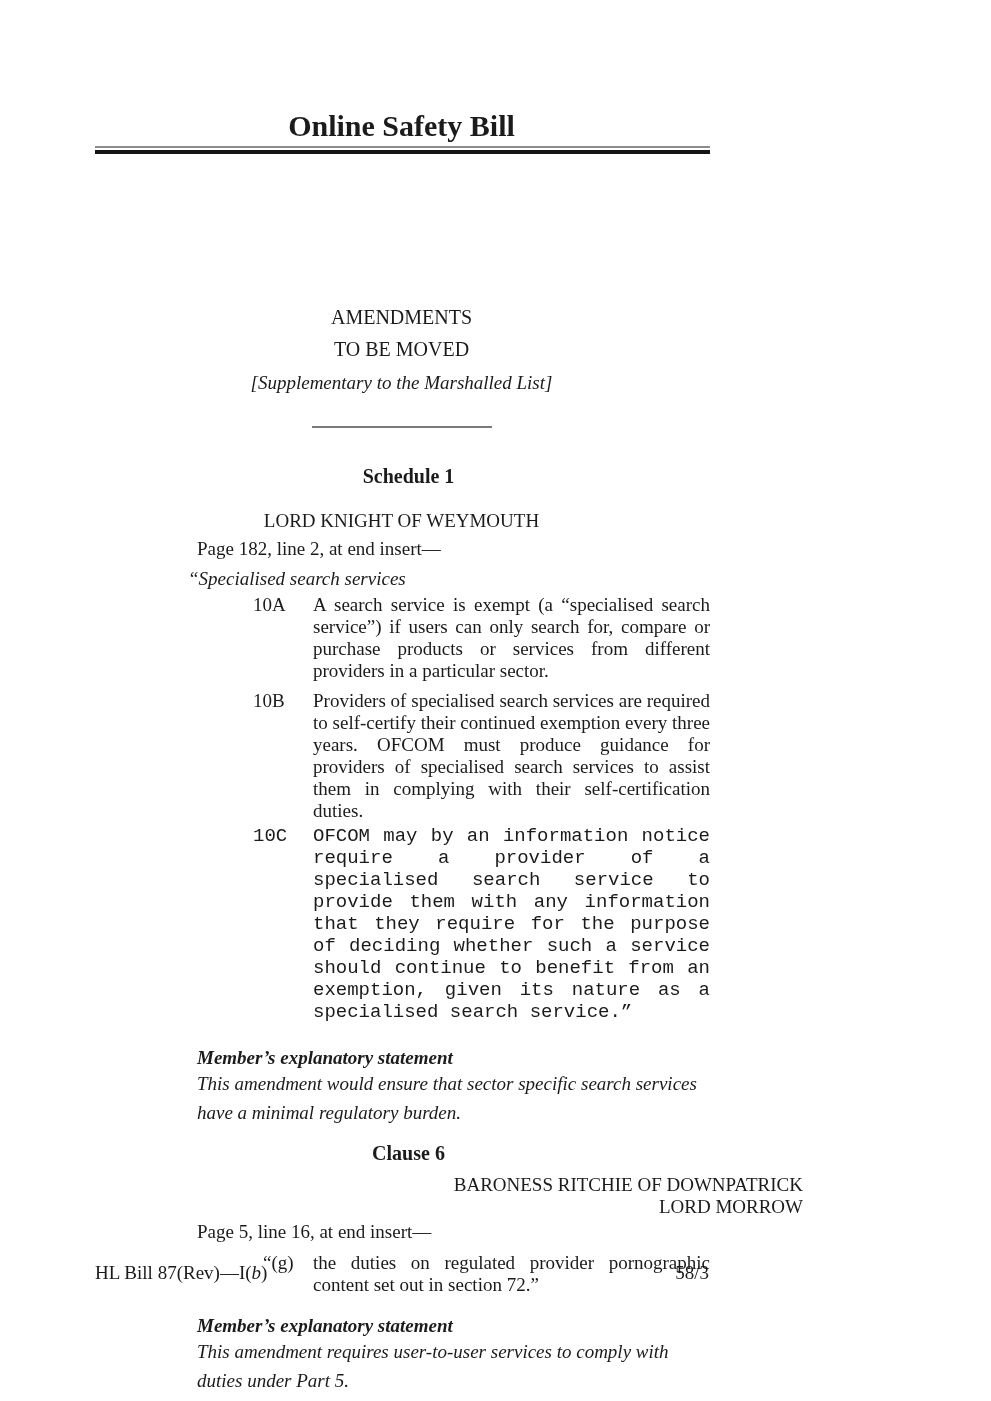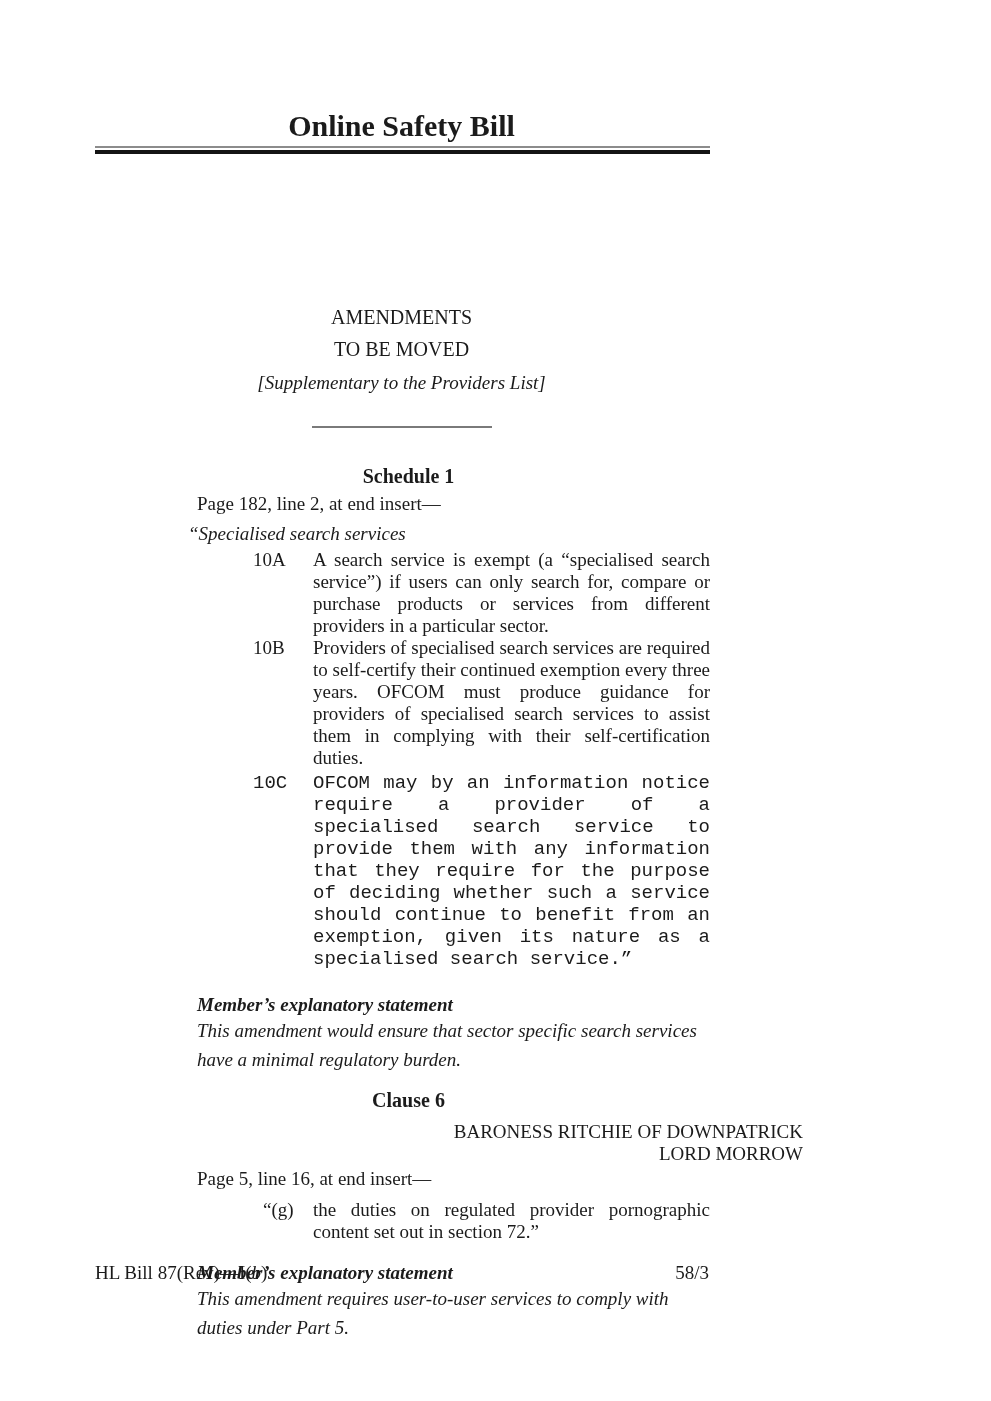--- a/index.html
+++ b/index.html
@@ -60,21 +60,21 @@
   .quoted-heading { margin-top: 8px !important; font-style: italic; text-indent: -9px; }
 
   .amend-item {
     position: relative;
     padding-left: 116px;
     text-align: justify;
     text-justify: inter-word;
   }
   .amend-item .num { position: absolute; left: 56px; top: 0; }
   .item-a { margin-top: 4px; }
-  .item-b { margin-top: 0px; }
+  .item-b { margin-top: 8px; }
   .item-c { margin-top: 3px; font-family: Liberation Mono, monospace; }
   .g-item { margin-top: 9px; }
   .g-item .num { left: 66px; }
 
   .expl-head {
     margin-top: 24px !important;
     font-weight: 700;
     font-style: italic;
     line-height: 22px;
   }
@@ -100,27 +100,30 @@
   <h1 class="title">Online Safety Bill</h1>
 
   <div class="double-rule">
     <div class="rule-thin"></div>
     <div class="rule-thick"></div>
   </div>
 
   <div class="front">
     <div class="front-h">AMENDMENTS</div>
     <div class="front-h front-h2">TO BE MOVED</div>
-    <div class="subtitle">[Supplementary to the Providers List]</div>
+    <div class="subtitle">[Supplementary to the Marshalled List]</div>
   </div>
 
   <div class="short-rule"></div>
 
   <section>
     <h2 class="sec-heading">Schedule 1</h2>
+    <div class="movers">
+      <div>LORD KNIGHT OF WEYMOUTH</div>
+    </div>
     <div class="content">
       <p class="instruction">Page 182, line 2, at end insert—</p>
       <p class="quoted-heading">“Specialised search services</p>
 
       <div class="amend-item item-a">
         <span class="num">10A</span>
         <span class="txt">A search service is exempt (a “specialised search service”) if users can only search for, compare or purchase products or services from different providers in a particular sector.</span>
       </div>
       <div class="amend-item item-b">
         <span class="num">10B</span>

